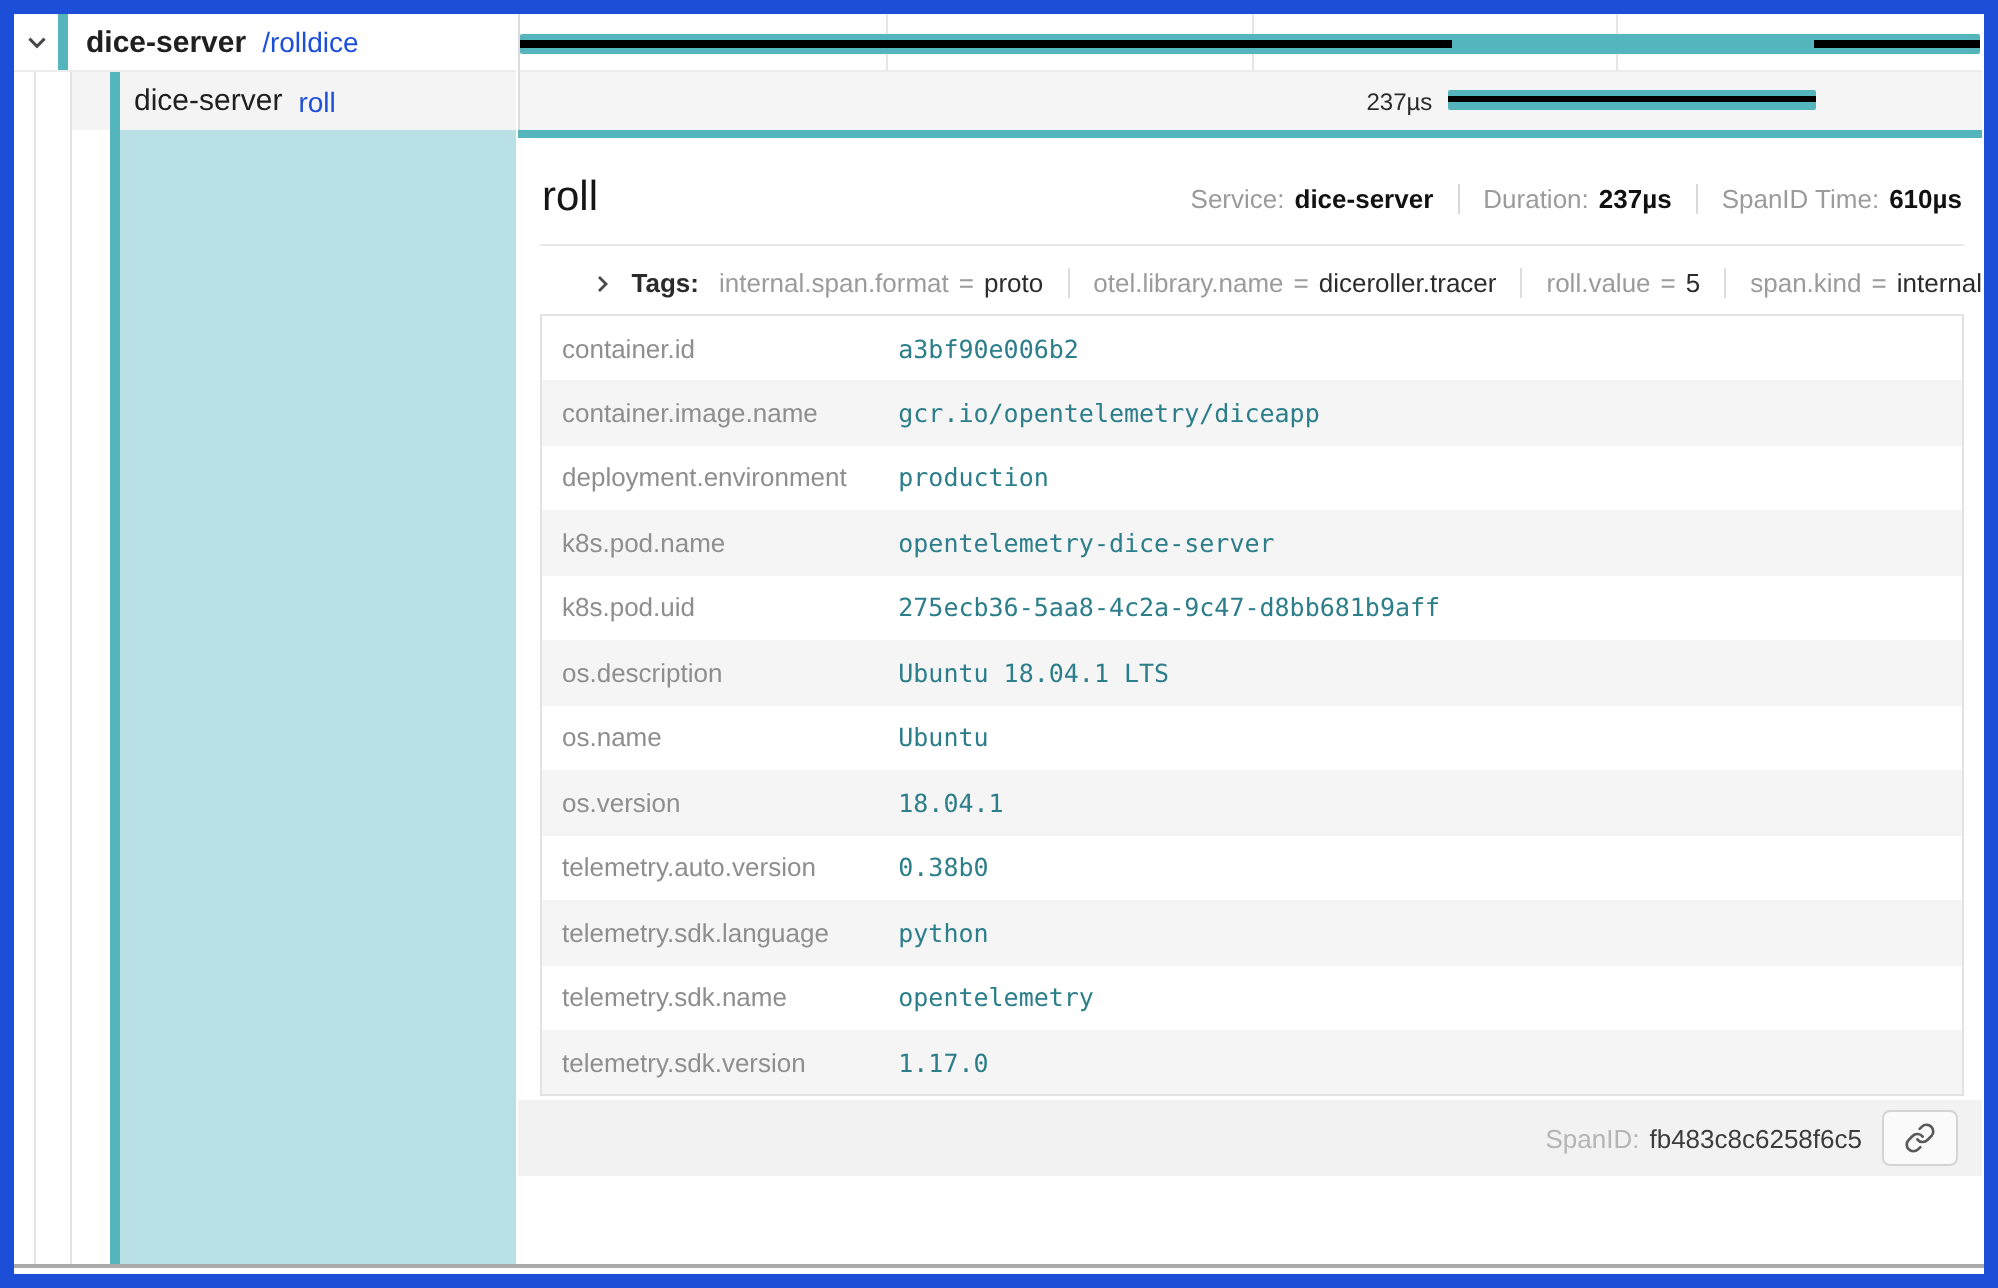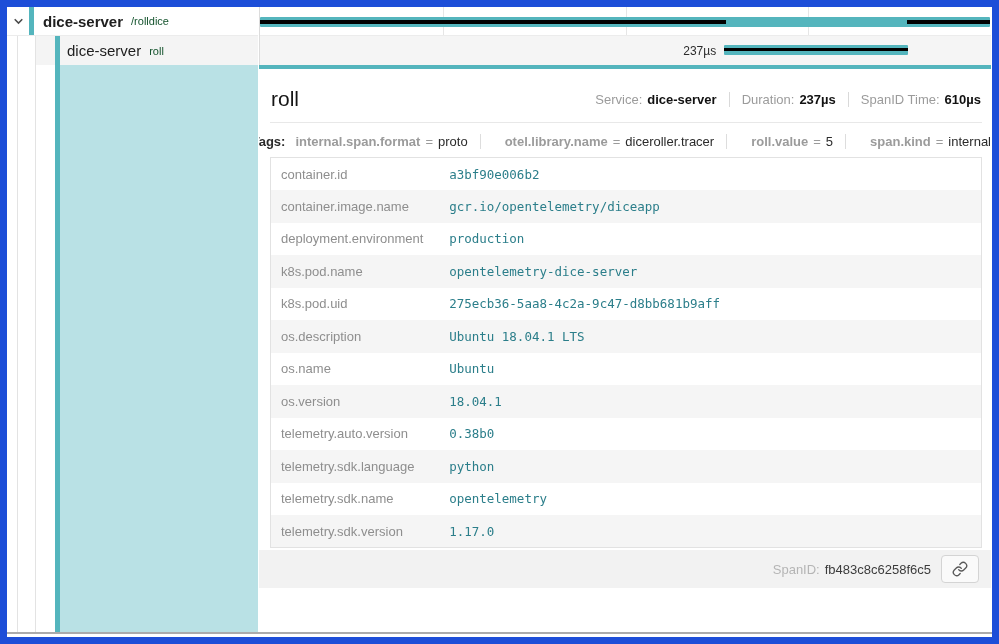--- a/index.html
+++ b/index.html
@@ -11,21 +11,21 @@
     background:#fff; border:7px solid #1d4ed8; overflow:hidden;
   }
 
   
   .row1{ position:absolute; left:0; top:0; width:251px; height:29px;
          background:#fff; border-bottom:1px solid #ececec;
          display:flex; align-items:center; cursor:pointer;}
   .row1 .chev{ width:22px; display:flex; justify-content:center; }
   .svcbar{ width:5px; align-self:stretch; background:#54b5bd; flex:0 0 5px; }
   .svc-name{ font-size:15px; font-weight:700; color:#202020; margin-left:9px; white-space:nowrap;}
-  .op-name{ font-size:11px; color:#14532d; margin-left:8px; white-space:nowrap;}
+  .op-name{ font-size:14px; color:#1d4ed8; margin-left:8px; white-space:nowrap;}
 
   .row2{ position:absolute; left:0; top:29px; width:251px; height:29px; background:#fff; cursor:pointer;}
   .row2 .fill{ position:absolute; left:28px; top:0; right:0; bottom:0; background:#f4f4f4; }
   .row2 .svcbar{ position:absolute; left:48px; top:0; bottom:0; width:5px; }
   .row2 .txt{ position:absolute; left:60px; top:0; bottom:0; display:flex; align-items:center; }
   .row2 .svc-name{ font-weight:500; margin-left:0; }
 
   .guide{ position:absolute; width:1px; background:#e3e3e3; top:29px; bottom:5px; }
   .guide.g1{ left:10px; } .guide.g2{ left:28px; }
 
@@ -58,22 +58,22 @@
   .p-summary{ display:flex; align-items:center; font-size:13px; color:#9b9b9b; }
   .p-summary b{ color:#111; margin-left:5px; font-weight:700; }
   .vsep{ width:1px; height:15px; background:#d9d9d9; margin:0 12px; }
 
   .hdr-divider{ height:1px; background:#e8e8e8; margin:0 9px 0 11px; }
 
   .tags-row{ display:flex; align-items:center; padding:11px 0 5px 11px;
              font-size:13px; cursor:pointer;justify-content:flex-end; }
   .tags-label{ font-weight:700; color:#2b2b2b; margin:0 10px 0 9px; }
   .tag-item{ display:flex; align-items:center; white-space:nowrap; }
-  .tag-item + .tag-item{ border-left:1px solid #ddd; margin-left:12px; padding-left:24px; }
-  .tk{ color:#9b9b9b;font-weight:bold; } .teq{ color:#9b9b9b; margin:0 5px; } .tv{ color:#2b2b2b; }
+  .tag-item + .tag-item{ border-left:1px solid #ddd; margin-left:12px; padding-left:12px; }
+  .tk{ color:#9b9b9b; } .teq{ color:#9b9b9b; margin:0 5px; } .tv{ color:#2b2b2b; }
 
   .process-row{ display:flex; align-items:center; padding:13px 0 7px 11px;
                 font-size:13.5px; cursor:pointer; }
   .process-label{ font-weight:700; color:#2b2b2b; margin-left:9px; }
 
   .kv-table{ margin:3px 9px 0 11px; width:calc(100% - 20px);
              border:1px solid #e2e2e2; border-collapse:collapse; }
   .kv-table tr{ height:32.5px; }
   .kv-table tr:nth-child(even){ background:#f5f5f5; }
   .kv-key{ width:24%; padding:8px 8px 8px 10px; font-size:13px; color:#8e8e8e; vertical-align:middle;}

